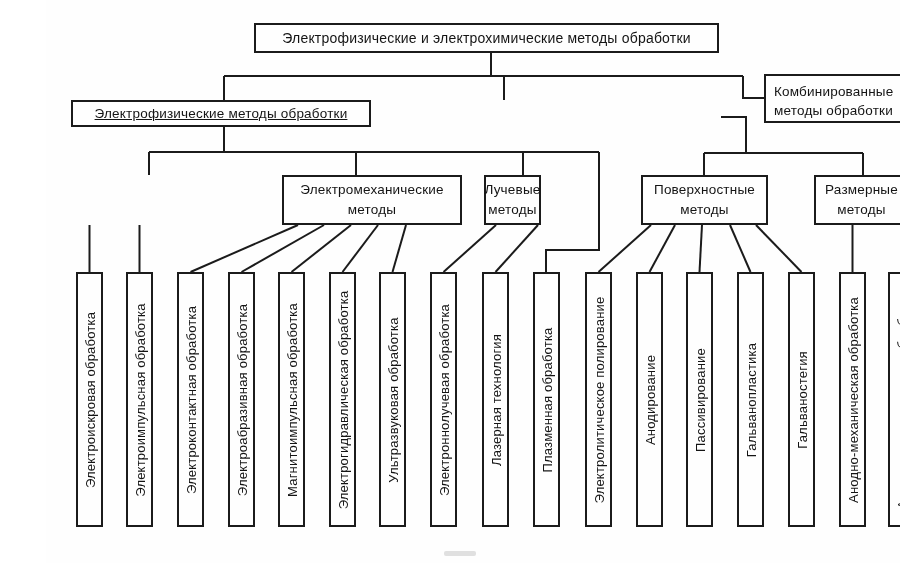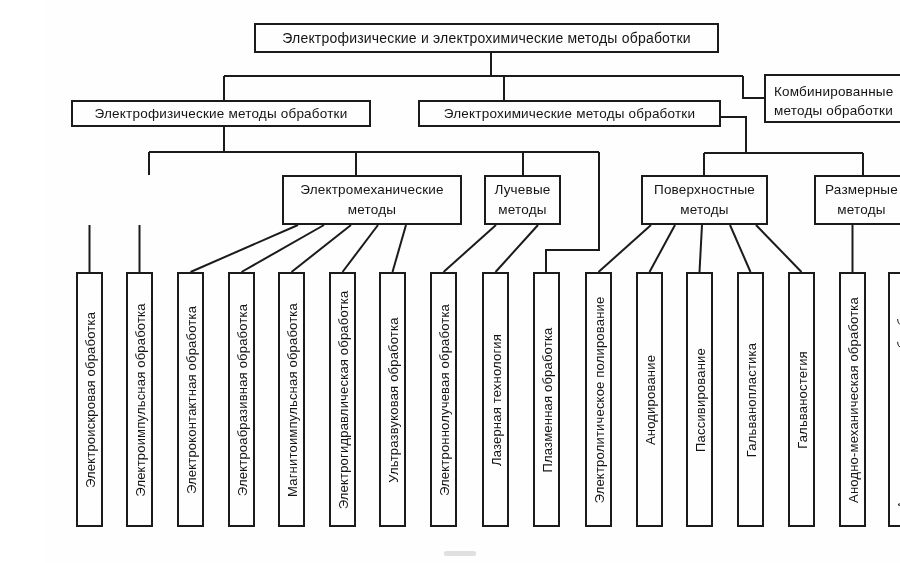--- a/index.html
+++ b/index.html
@@ -9,27 +9,27 @@
     color:#141414;overflow:hidden;margin-left:46px;
   }
   svg.wires{position:absolute;left:0;top:0;z-index:1;}
   svg.wires path{stroke:#1b1b1b;stroke-width:2;fill:none;}
   .node{
     position:absolute;z-index:2;background:#fefefe;border:2px solid #1b1b1b;
     display:flex;align-items:center;justify-content:center;text-align:center;
     box-sizing:border-box;line-height:1.45;font-size:13.5px;letter-spacing:.2px;
   }
   .node.root{left:208px;top:23px;width:465px;height:30px;font-size:14px;white-space:nowrap;}
-  .node.phys{left:25px;top:100px;width:300px;height:27px;white-space:nowrap;}
+  .node.phys{left:25px;top:100px;width:300px;height:27px;white-space:nowrap;text-decoration:underline;}
   .node.chem{left:372px;top:100px;width:303px;height:27px;white-space:nowrap;}
   .node.comb{left:718px;top:74px;width:149px;height:49px;justify-content:flex-start;text-align:left;padding-left:8px;align-items:flex-end;}
   .node.lvl3{top:175px;height:50px;padding:0 10px;}
   .node.eros{left:28px;width:155px;}
   .node.mech{left:236px;width:180px;padding:4px 16px;}
-  .node.beam{left:438px;width:77px;padding:0 4px;}
+  .node.beam{left:438px;width:57px;padding:0 4px;}
   .node.surf{left:595px;width:127px;padding:6px 6px;}
   .node.dim {left:768px;width:95px;padding:0 6px;}
   .leaf{
     position:absolute;z-index:2;top:272px;width:27px;height:255px;
     background:#fefefe;border:2px solid #1b1b1b;box-sizing:border-box;
   }
   .leaf span{
     position:absolute;left:50%;top:50%;
     transform:translate(-50%,-50%) rotate(-90deg);
     white-space:nowrap;font-size:13px;letter-spacing:.2px;color:#141414;
@@ -85,23 +85,20 @@
     <path d="M806.5 225 V272"></path>
     <path d="M855.5 225 V272"></path>
   </svg>
 
   <div class="node root">
     <span>Электрофизические и электрохимические методы обработки</span>
   </div>
 
   <div class="node phys">
     <span>Электрофизические методы обработки</span>
-  </div>
-  <div class="node chem">
-    <span>Электрохимические методы обработки</span>
   </div>
   <div class="node comb">
     <span>Комбинированные методы обработки</span>
   </div>
 
   <div class="node lvl3 mech">
     <span>Электромеханические методы</span>
   </div>
   <div class="node lvl3 beam">
     <span>Лучевые методы</span>

